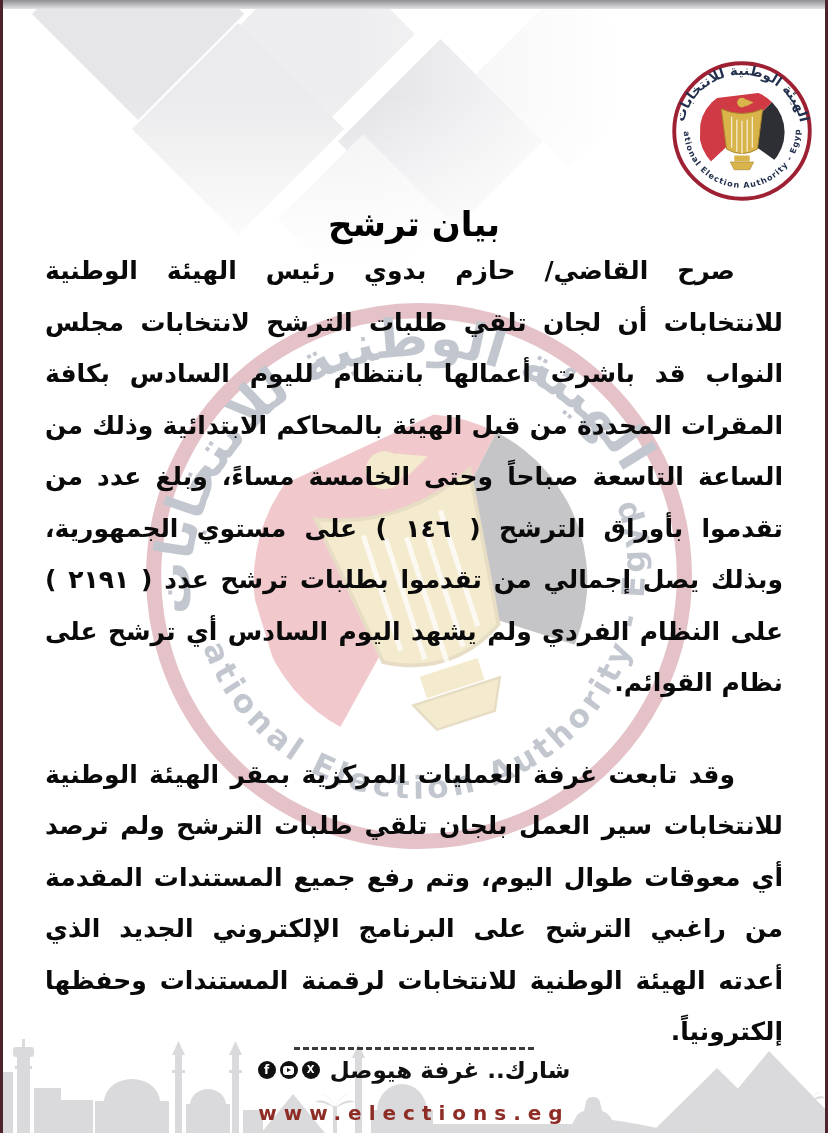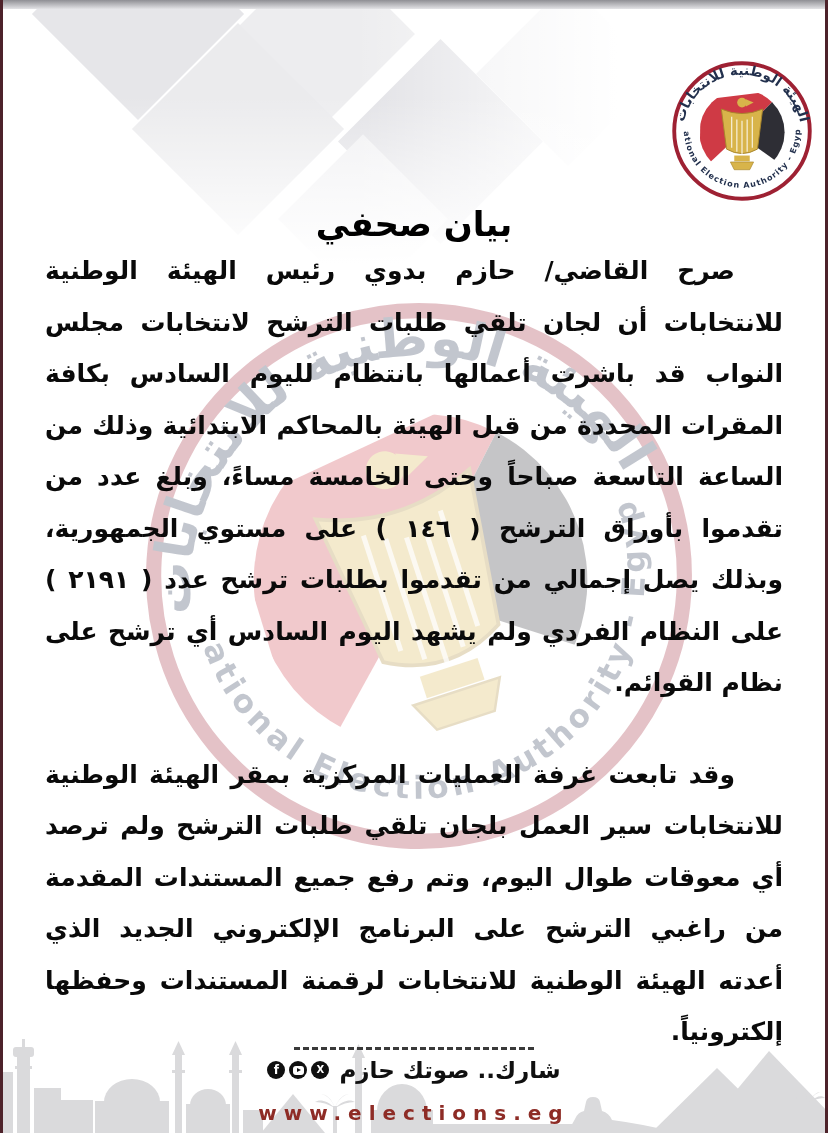--- a/index.html
+++ b/index.html
@@ -138,21 +138,21 @@
       </g>
       <text class="emblem-arabic" text-anchor="middle">
         <textPath href="#w-arc-top" startOffset="50%">الهيئة الوطنية للانتخابات</textPath>
       </text>
       <text class="emblem-english" text-anchor="middle">
         <textPath href="#w-arc-bot" startOffset="50%">National Election Authority - Egypt</textPath>
       </text>
     </svg>
   </div>
 
-  <h1 class="title">بيان صحفي</h1>
+  <h1 class="title">بيان ترشح</h1>
 
   <div class="content">
     <p>صرح القاضي/ حازم بدوي رئيس الهيئة الوطنية للانتخابات أن لجان تلقي طلبات الترشح لانتخابات مجلس النواب قد باشرت أعمالها بانتظام لليوم السادس بكافة المقرات المحددة من قبل الهيئة بالمحاكم الابتدائية وذلك من الساعة التاسعة صباحاً وحتى الخامسة مساءً، وبلغ عدد من تقدموا بأوراق الترشح ( ١٤٦ ) على مستوي الجمهورية، وبذلك يصل إجمالي من تقدموا بطلبات ترشح عدد ( ٢١٩١ ) على النظام الفردي ولم يشهد اليوم السادس أي ترشح على نظام القوائم.</p>
     <p>وقد تابعت غرفة العمليات المركزية بمقر الهيئة الوطنية للانتخابات سير العمل بلجان تلقي طلبات الترشح ولم ترصد أي معوقات طوال اليوم، وتم رفع جميع المستندات المقدمة من راغبي الترشح على البرنامج الإلكتروني الجديد الذي أعدته الهيئة الوطنية للانتخابات لرقمنة المستندات وحفظها إلكترونياً.</p>
   </div>
 
   <div class="footer">
     <svg class="skyline" viewBox="0 0 828 95" width="828" height="95">
       <g fill="#dadadc">
         <rect x="0" y="34" width="10" height="61"></rect>
@@ -197,19 +197,19 @@
           <span class="icon">f</span>
           <span class="icon">
               <span class="yt-box">
                 <span class="yt-tri"></span>
               </span>
             </span>
           <span class="icon">
               <span class="x-glyph">X</span>
             </span>
         </span>
-        <span class="slogan">شارك.. صوتك حازم</span>
+        <span class="slogan">شارك.. غرفة هيوصل</span>
       </div>
       <div class="website">www.elections.eg</div>
     </div>
   </div>
 
 </div>
 
 </body></html>

